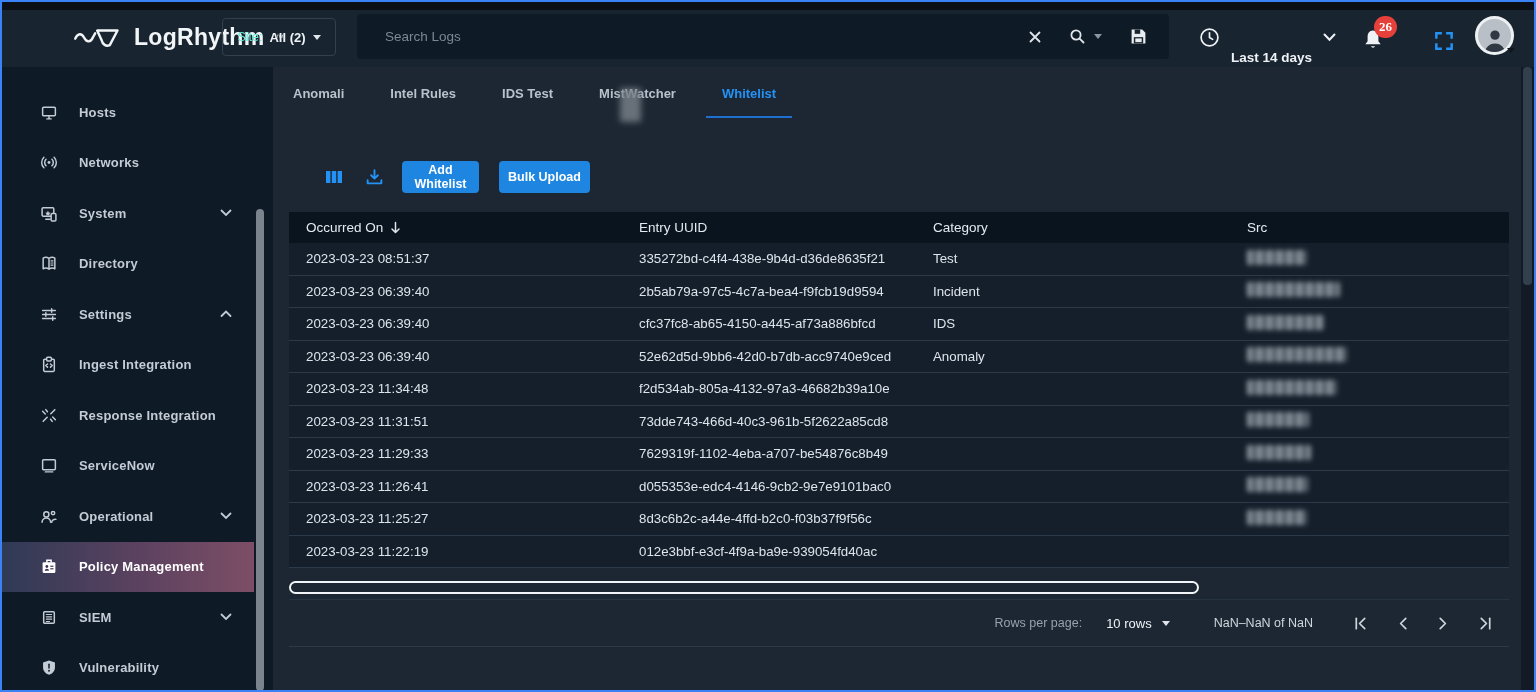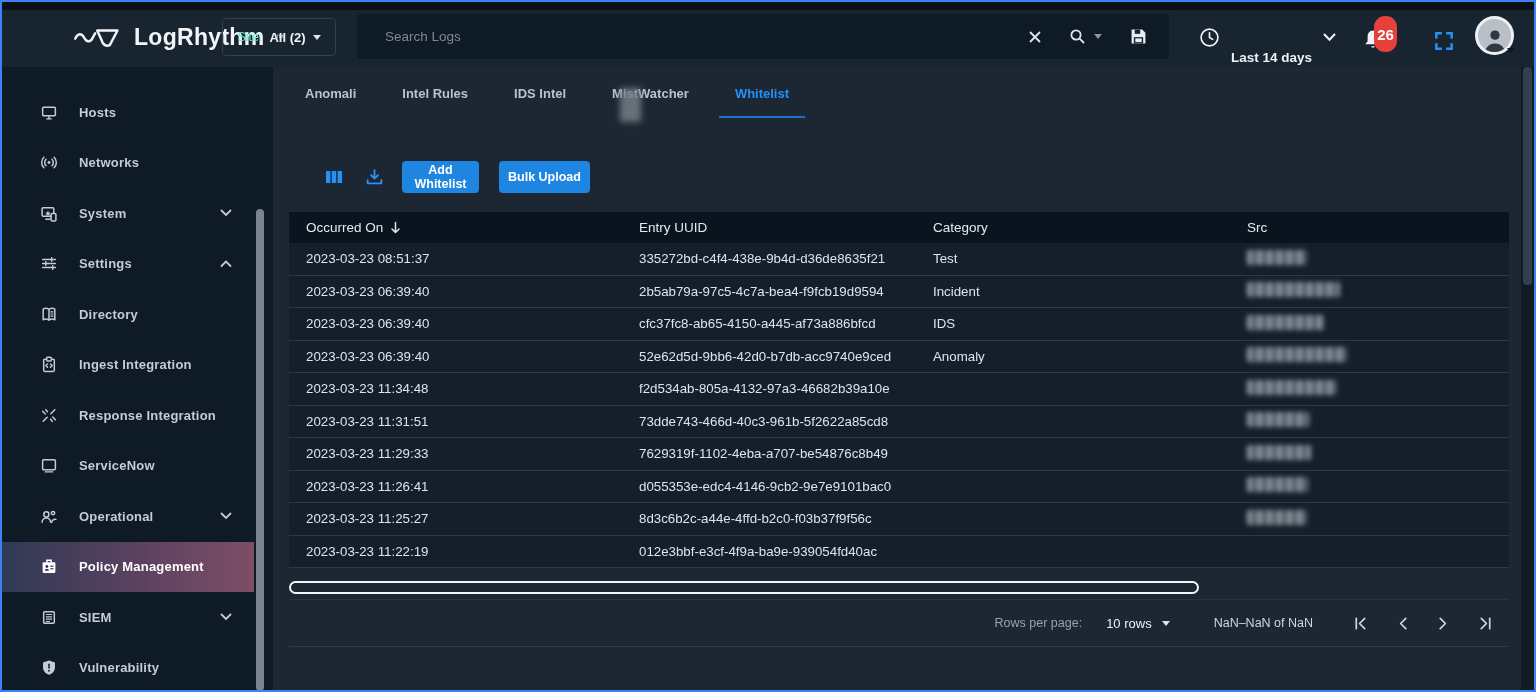--- a/index.html
+++ b/index.html
@@ -25,42 +25,42 @@
   .search { position:absolute; left:355px; top:4px; width:812px; height:45px;
     background:#0e1a26; border-radius:4px; display:flex; align-items:center; }
   .search input { flex:1; background:transparent; border:none; outline:none;
     color:#dfe5ea; font-size:13.5px; padding-left:28px; font-family:"Liberation Sans",sans-serif; }
   .search input::placeholder { color:#7d8894; opacity:1; }
   .search-icons { display:flex; align-items:center; gap:0; padding-right:16px; }
   .icon-btn { display:flex; align-items:center; justify-content:center; background:none; border:none; cursor:pointer; padding:6px; }
   .time-range { position:absolute; left:1197px; top:14px; height:26px; display:flex; align-items:center; gap:11px; cursor:pointer; }
   .time-text { color:#eef2f6; font-size:13.5px; font-weight:600;margin-top:40px; }
   .bell-wrap { position:absolute; left:1360px; top:12px; width:40px; height:36px; cursor:pointer; }
-  .badge { position:absolute; left:12px; top:-6px; min-width:23px; height:36px; border-radius:11px;
-    background:#e6403a; color:#fff; font-size:15px; font-weight:700; display:flex; align-items:center; justify-content:center; z-index:2; }
+  .badge { position:absolute; left:12px; top:-6px; min-width:23px; height:22px; border-radius:11px;
+    background:#e6403a; color:#fff; font-size:13px; font-weight:700; display:flex; align-items:center; justify-content:center; z-index:2;font-family:Liberation Serif, serif; }
   .bell-svg { position:absolute; left:0; top:6px; }
   .fullscreen { position:absolute; left:1427px; top:16px; cursor:pointer; }
   .avatar { position:absolute; left:1473px; top:6px; width:39px; height:39px; border-radius:50%;
     background:#b9bfc6; border:3px solid #eef1f3; display:flex; align-items:flex-end; justify-content:center; overflow:hidden; cursor:pointer; }
   .avatar-notch { position:absolute; left:1505px; top:38px; width:0; height:0;
     border-left:4px solid transparent; border-right:4px solid transparent; border-top:5px solid #10161d; }
   
   .sidebar { position:absolute; left:0; top:65px; bottom:0; width:271px; background:#0e1a26; padding-top:20px; z-index:3; }
   .nav-item { width:252px; height:50.5px; display:flex; align-items:center; gap:21px;
     padding:0 22px 0 38px; cursor:pointer; }
   .nav-icon { width:18px; display:flex; justify-content:center; flex-shrink:0; }
   .nav-label { color:#c3ccd5; font-size:13px; font-weight:600; letter-spacing:.2px; }
   .nav-chev { margin-left:auto; display:flex; }
   .nav-item.active { background:linear-gradient(90deg,#2f3a55 0%,#5c4260 55%,#7d4e66 100%); }
   .nav-item.active .nav-label { color:#ffffff; font-weight:700; }
   .side-thumb { position:absolute; left:254px; top:142px; width:8px; height:482px;
     background:#878f99; border-radius:4px; opacity:.9; cursor:pointer; }
   
   .main { position:absolute; left:263px; top:65px; right:0; bottom:0; background:#1c2733; }
-  .tabs { position:absolute; left:40px; top:13px; height:38px; display:flex; gap:46px; }
+  .tabs { position:absolute; left:28px; top:13px; height:38px; display:flex; gap:46px; }
   .tab { position:relative; padding-top:6px; font-size:13px; font-weight:600; color:#b9c2cb; cursor:pointer; height:38px; }
   .tab.active { color:#2492f5; }
   .tab.active::after { content:""; position:absolute; left:-16px; right:-16px; bottom:0; height:2px; background:#1f6fd0; }
   .tab-redact { position:absolute; left:355px; top:21px; width:21px; height:34px;
     background:#767e87; filter:blur(3px); opacity:.85; border-radius:2px; z-index:2; }
   .toolbar { position:absolute; left:60px; top:94px; height:32px; display:flex; align-items:center; }
   .tool-icon { background:none; border:none; cursor:pointer; display:flex; padding:0; }
   .btn { height:32px; border:none; border-radius:4px; background:#1e86e0; color:#fff;
     font-size:12.5px; font-weight:700; padding:0 20px; cursor:pointer; font-family:"Liberation Sans",sans-serif; }
   
@@ -212,41 +212,41 @@
       <span class="nav-label">System</span>
       <span class="nav-chev">
           <svg width="12" height="8" viewBox="0 0 12 8" fill="none" stroke="#c3ccd5" stroke-width="1.8" stroke-linecap="round">
             <path d="M1.5 1.5 L6 6 L10.5 1.5"></path>
           </svg>
         </span>
     </div>
 
     <div class="nav-item">
       <span class="nav-icon">
+          <svg width="18" height="17" viewBox="0 0 16 16" fill="none" stroke="#c3ccd5" stroke-width="1.4" stroke-linecap="round" stroke-linejoin="round">
+            <path d="M8 3.2 C6.2 2 4 2 2.5 2.9 V13 C4 12.1 6.2 12.1 8 13.3 C9.8 12.1 12 12.1 13.5 13 V2.9 C12 2 9.8 2 8 3.2 Z M8 3.2 V13.3"></path>
+            <path d="M9.8 5.5 h2 M9.8 7.5 h2 M9.8 9.5 h2" stroke-width="1.1"></path>
+          </svg>
+        </span>
+      <span class="nav-label">Directory</span>
+    </div>
+
+    <div class="nav-item">
+      <span class="nav-icon">
           <svg width="18" height="17" viewBox="0 0 16 16" fill="none" stroke="#c3ccd5" stroke-width="1.4" stroke-linecap="round">
             <path d="M2 4.2 h12 M2 8 h12 M2 11.8 h12"></path>
             <path d="M10.5 2.6 v3.2 M5 6.4 v3.2 M11.5 10.2 v3.2"></path>
           </svg>
         </span>
       <span class="nav-label">Settings</span>
       <span class="nav-chev">
           <svg width="12" height="8" viewBox="0 0 12 8" fill="none" stroke="#c3ccd5" stroke-width="1.8" stroke-linecap="round">
             <path d="M1.5 6 L6 1.5 L10.5 6"></path>
           </svg>
         </span>
-    </div>
-
-    <div class="nav-item">
-      <span class="nav-icon">
-          <svg width="18" height="17" viewBox="0 0 16 16" fill="none" stroke="#c3ccd5" stroke-width="1.4" stroke-linecap="round" stroke-linejoin="round">
-            <path d="M8 3.2 C6.2 2 4 2 2.5 2.9 V13 C4 12.1 6.2 12.1 8 13.3 C9.8 12.1 12 12.1 13.5 13 V2.9 C12 2 9.8 2 8 3.2 Z M8 3.2 V13.3"></path>
-            <path d="M9.8 5.5 h2 M9.8 7.5 h2 M9.8 9.5 h2" stroke-width="1.1"></path>
-          </svg>
-        </span>
-      <span class="nav-label">Directory</span>
     </div>
 
     <div class="nav-item">
       <span class="nav-icon">
           <svg width="18" height="17" viewBox="0 0 16 16" fill="none" stroke="#c3ccd5" stroke-width="1.4" stroke-linecap="round" stroke-linejoin="round">
             <rect x="3" y="3" width="10" height="11.5" rx="1"></rect>
             <rect x="5.8" y="1.2" width="4.4" height="3.4" rx=".8" fill="#0e1a26"></rect>
             <path d="M6.6 7.5 L5 9 L6.6 10.5 M9.4 7.5 L11 9 L9.4 10.5"></path>
           </svg>
         </span>
@@ -331,21 +331,21 @@
     </div>
 
     <div class="side-thumb"></div>
   </nav>
 
   <div class="main">
 
     <div class="tabs">
       <div class="tab"><span>Anomali</span></div>
       <div class="tab"><span>Intel Rules</span></div>
-      <div class="tab"><span>IDS Intel</span></div>
+      <div class="tab"><span>IDS Test</span></div>
       <div class="tab"><span>MistWatcher</span></div>
       <div class="tab active"><span>Whitelist</span></div>
     </div>
     <div class="tab-redact"></div>
 
     <div class="toolbar">
       <button class="tool-icon" style="margin-right:22px;">
         <svg width="18" height="16" viewBox="0 0 18 16">
             <rect x="1" y="2" width="4.4" height="12" fill="#2492f5"></rect>
             <rect x="6.8" y="2" width="4.4" height="12" fill="#2492f5"></rect>

